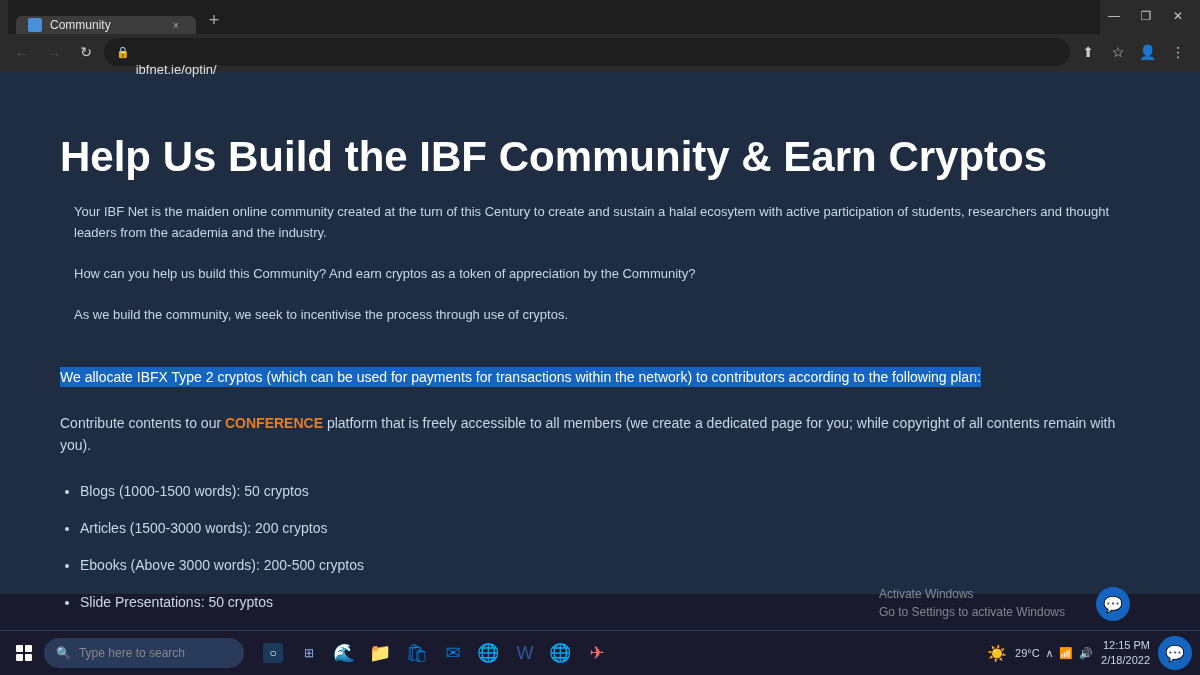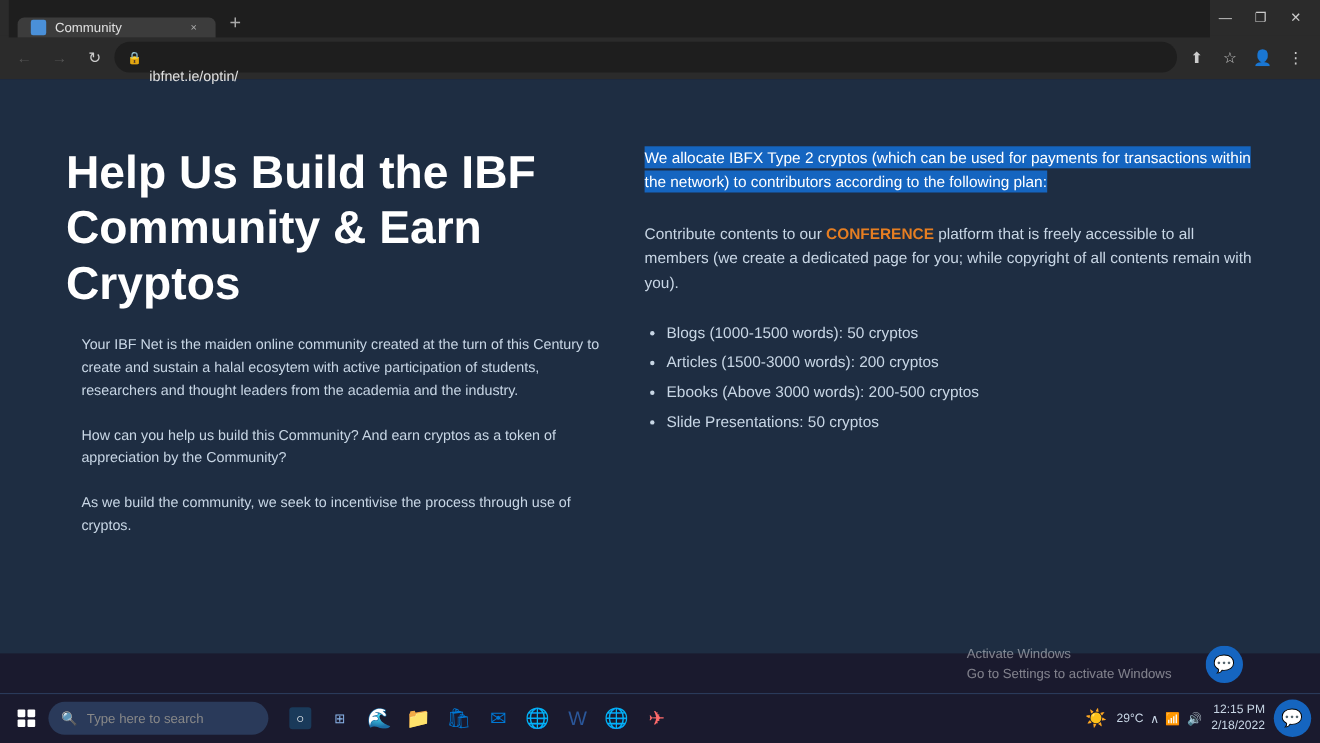--- a/index.html
+++ b/index.html
@@ -154,20 +154,21 @@
     
     .main-content {
       width: 100%;
       height: calc(675px - 32px - 36px - 40px - 45px);
       background: #1e2d42;
       display: flex;
       align-items: stretch;
       padding: 60px 60px 40px 60px;
       gap: 40px;
       color: white;
+      flex-direction: column;
     }
 
     .left-panel {
       flex: 0 0 45%;
       display: flex;
       flex-direction: column;
       gap: 20px;
     }
 
     .main-title {
@@ -214,21 +215,21 @@
       font-size: 14px;
       line-height: 1.6;
       color: #c8d6e5;
     }
 
     .bullet-list {
       list-style: disc;
       padding-left: 20px;
       display: flex;
       flex-direction: column;
-      gap: 6px;
+      gap: 16px;
     }
 
     .bullet-list li {
       font-size: 14px;
       color: #c8d6e5;
       line-height: 1.5;
     }
 
     .additional-text {
       font-size: 14px;

